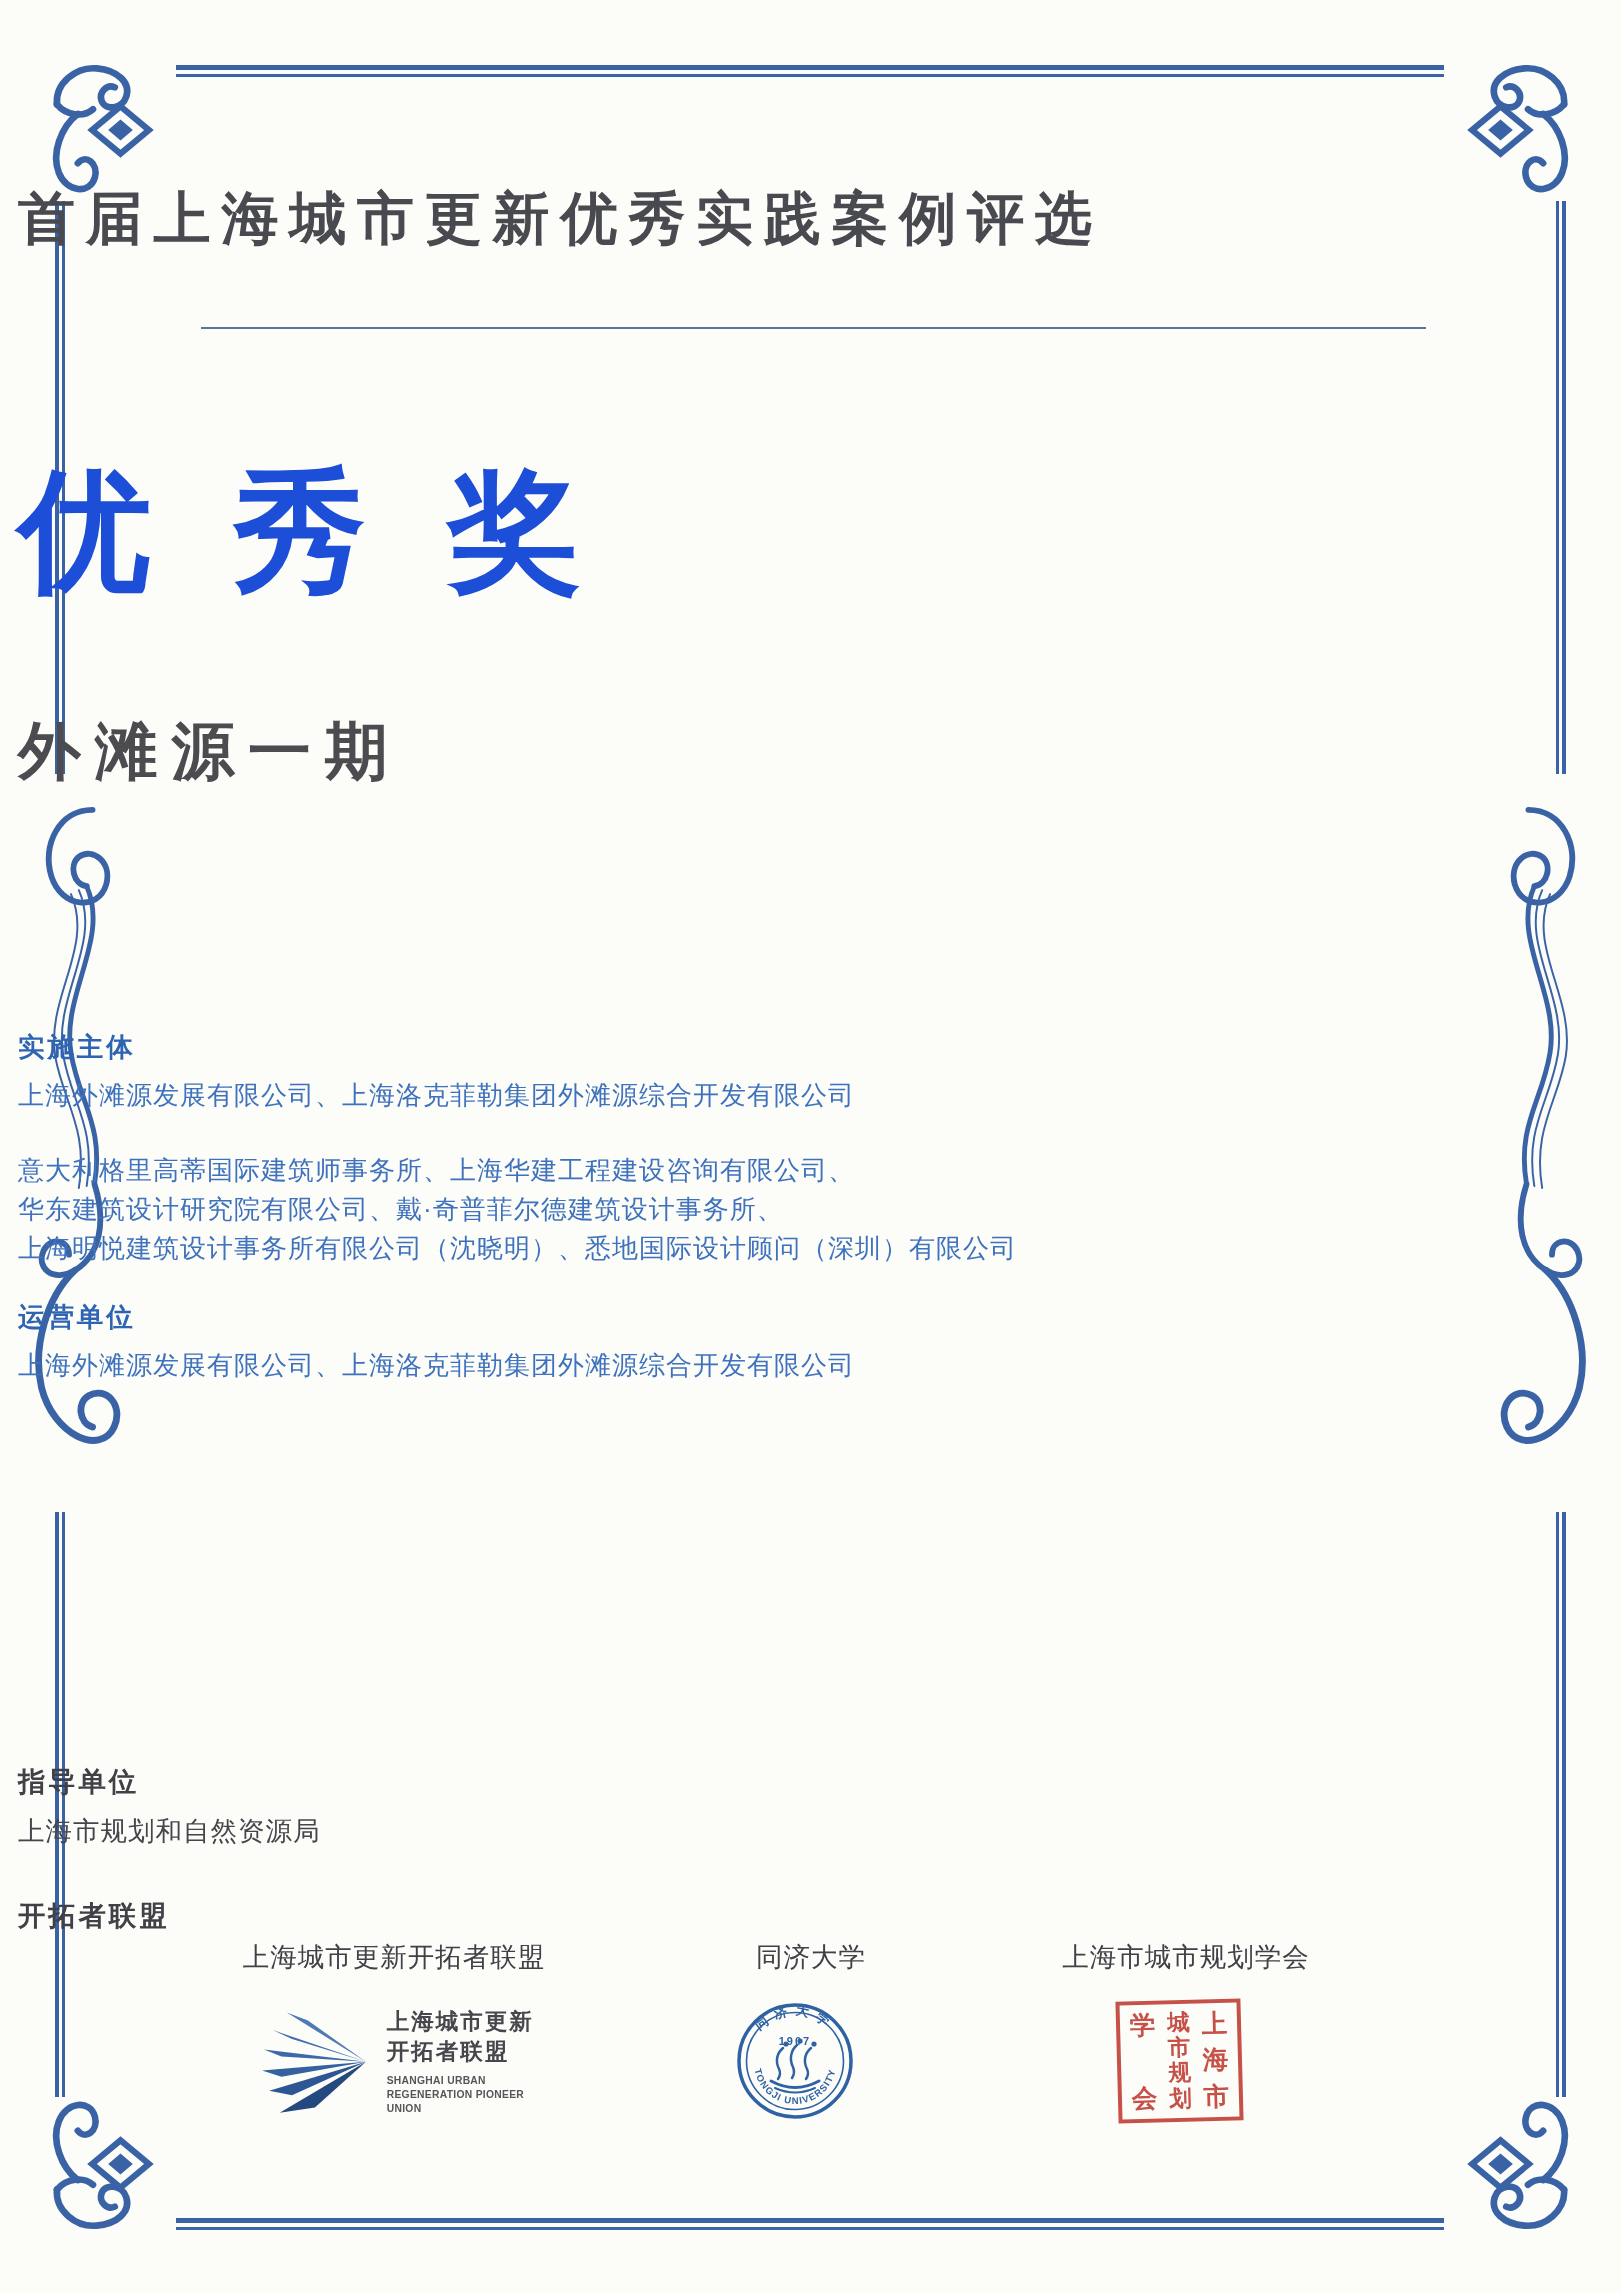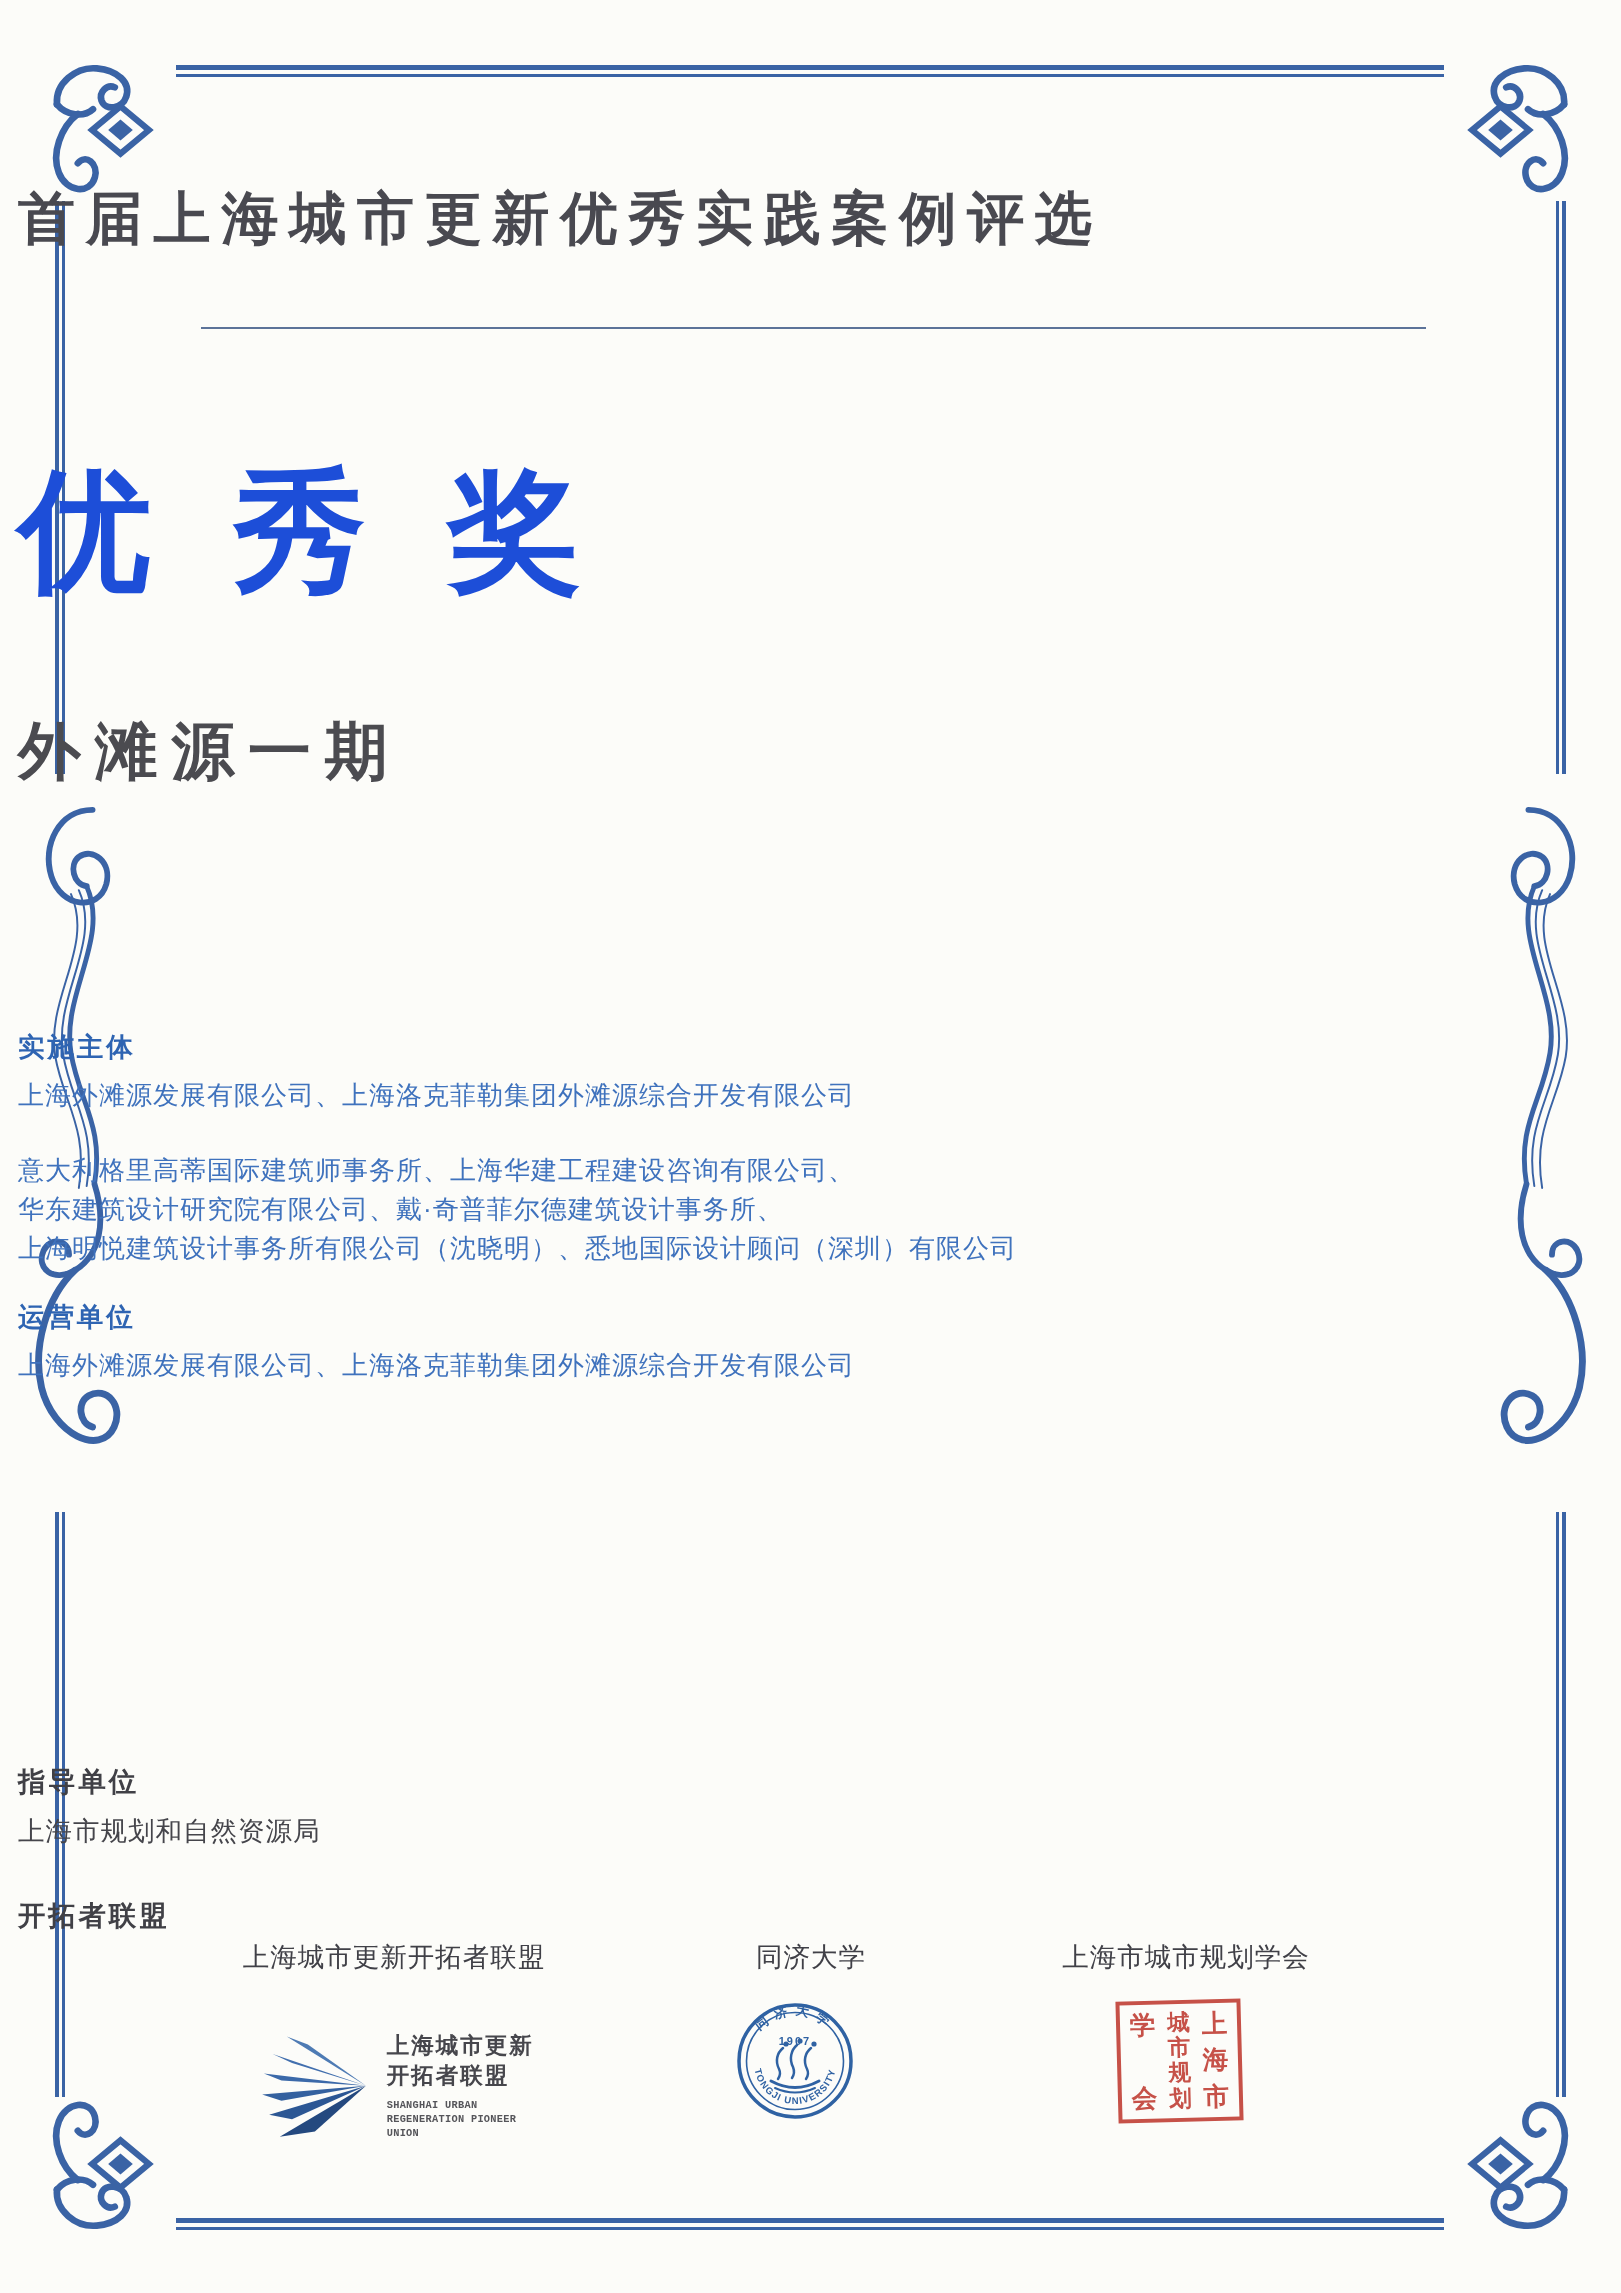--- a/index.html
+++ b/index.html
@@ -52,24 +52,24 @@
 
   .guide-label{top:1764px;font-size:27.4px;font-weight:700;color:#404046;letter-spacing:2.9px;}
   .guide-body{top:1813px;font-size:26.5px;color:#45454b;letter-spacing:1px;}
   .org-label{top:1898px;font-size:27.4px;font-weight:700;color:#404046;letter-spacing:2.9px;}
 
   .org-item{position:absolute;top:1939px;transform:translateX(-50%);
     font-size:26.5px;color:#404047;letter-spacing:1px;white-space:nowrap;}
   .org-0{left:394px;} .org-1{left:811px;} .org-2{left:1186px;}
 
   
-  .pioneer{position:absolute;left:241px;top:2005px;display:flex;align-items:flex-start;gap:13.7px;margin-top:24px;}
+  .pioneer{position:absolute;left:241px;top:2005px;display:flex;align-items:flex-start;gap:13.7px;}
   .p-text{padding-top:2px;}
   .p-cn{font-size:22.5px;color:#46464c;font-weight:600;line-height:30px;letter-spacing:2px;}
-  .p-en-wrap{margin-top:6.9px;font-family:Liberation Mono, monospace;}
+  .p-en-wrap{margin-top:6.9px;}
   .p-en{font-size:10.3px;font-weight:700;color:#55555a;line-height:14px;letter-spacing:0.3px;}
 
   .tongji{position:absolute;left:735px;top:2001px;}
 
   .seal{position:absolute;left:1117px;top:2000px;width:125px;height:122px;
     border:4.9px solid #c2453b;box-sizing:border-box;transform:rotate(-1.5deg);
     display:flex;flex-direction:row-reverse;justify-content:space-between;
     padding:7.8px 9.8px;opacity:.93;
     font-family:"Liberation Serif","DejaVu Serif",serif;color:#c2453b;}
   .seal-col{display:flex;flex-direction:column;justify-content:space-between;

